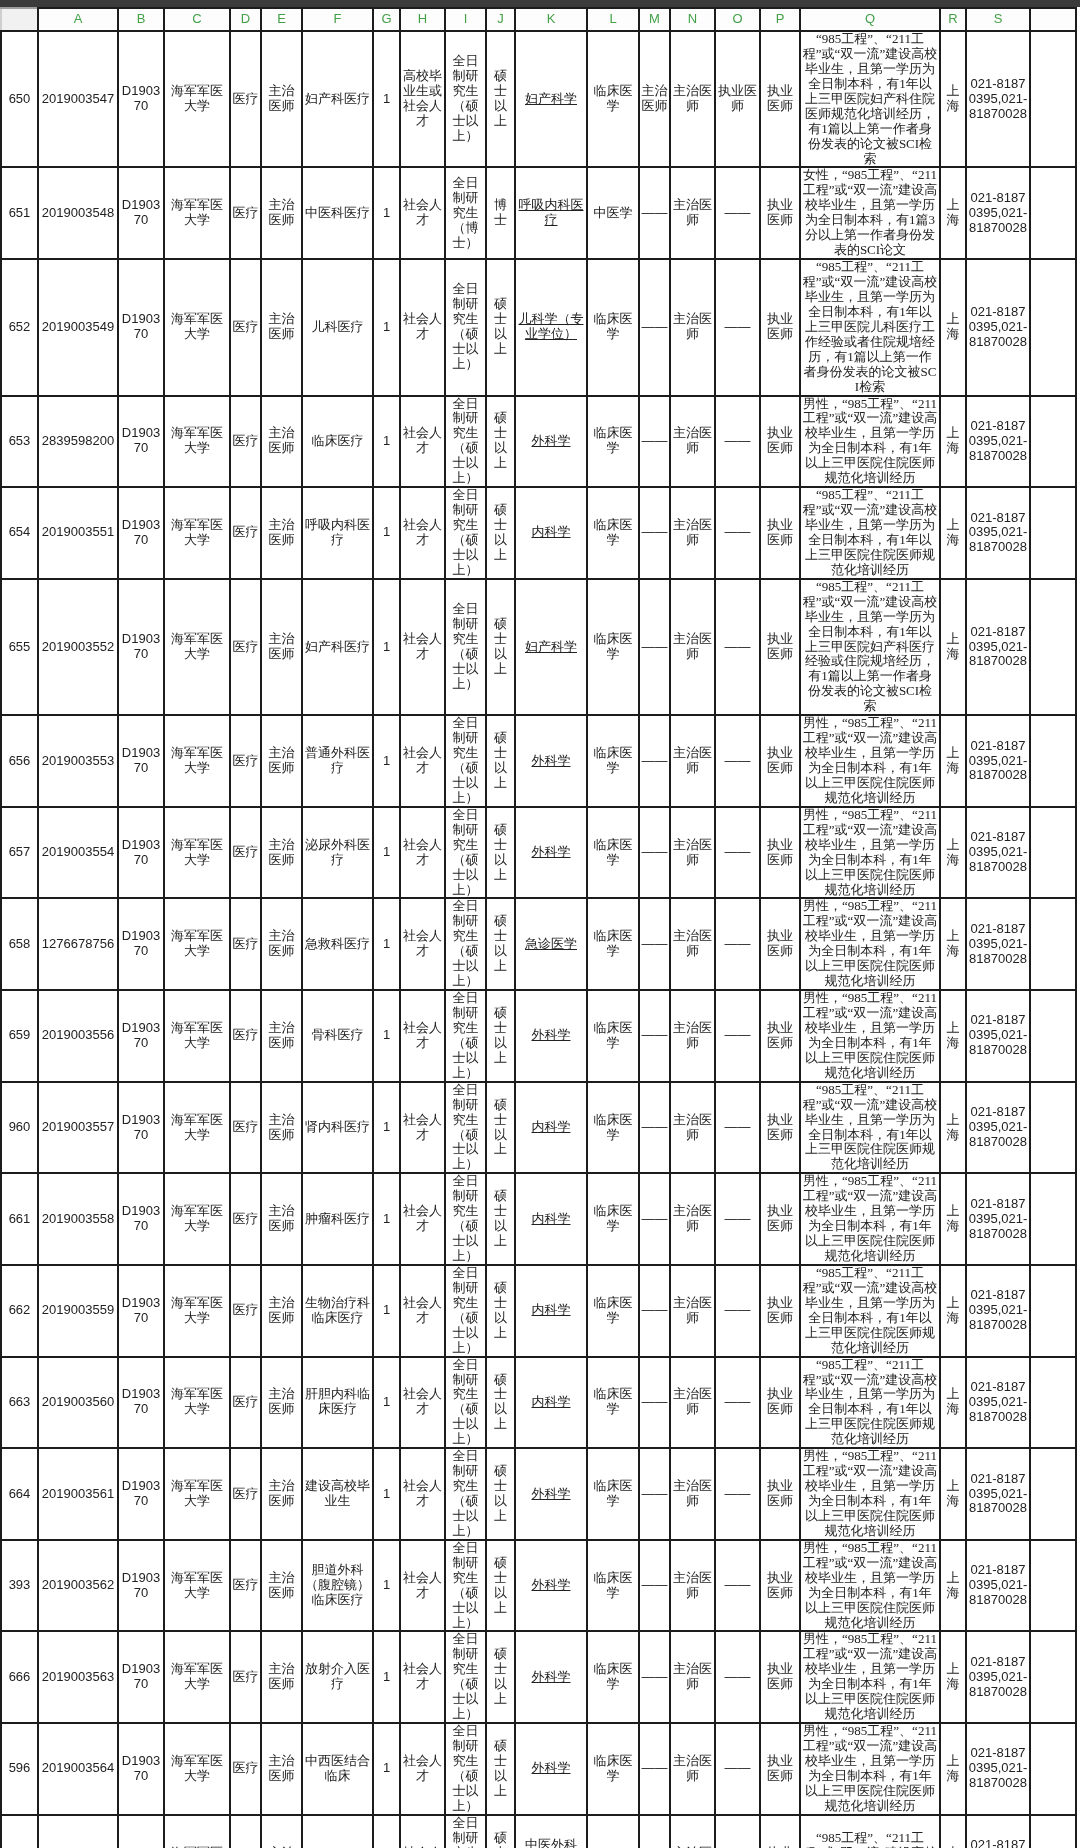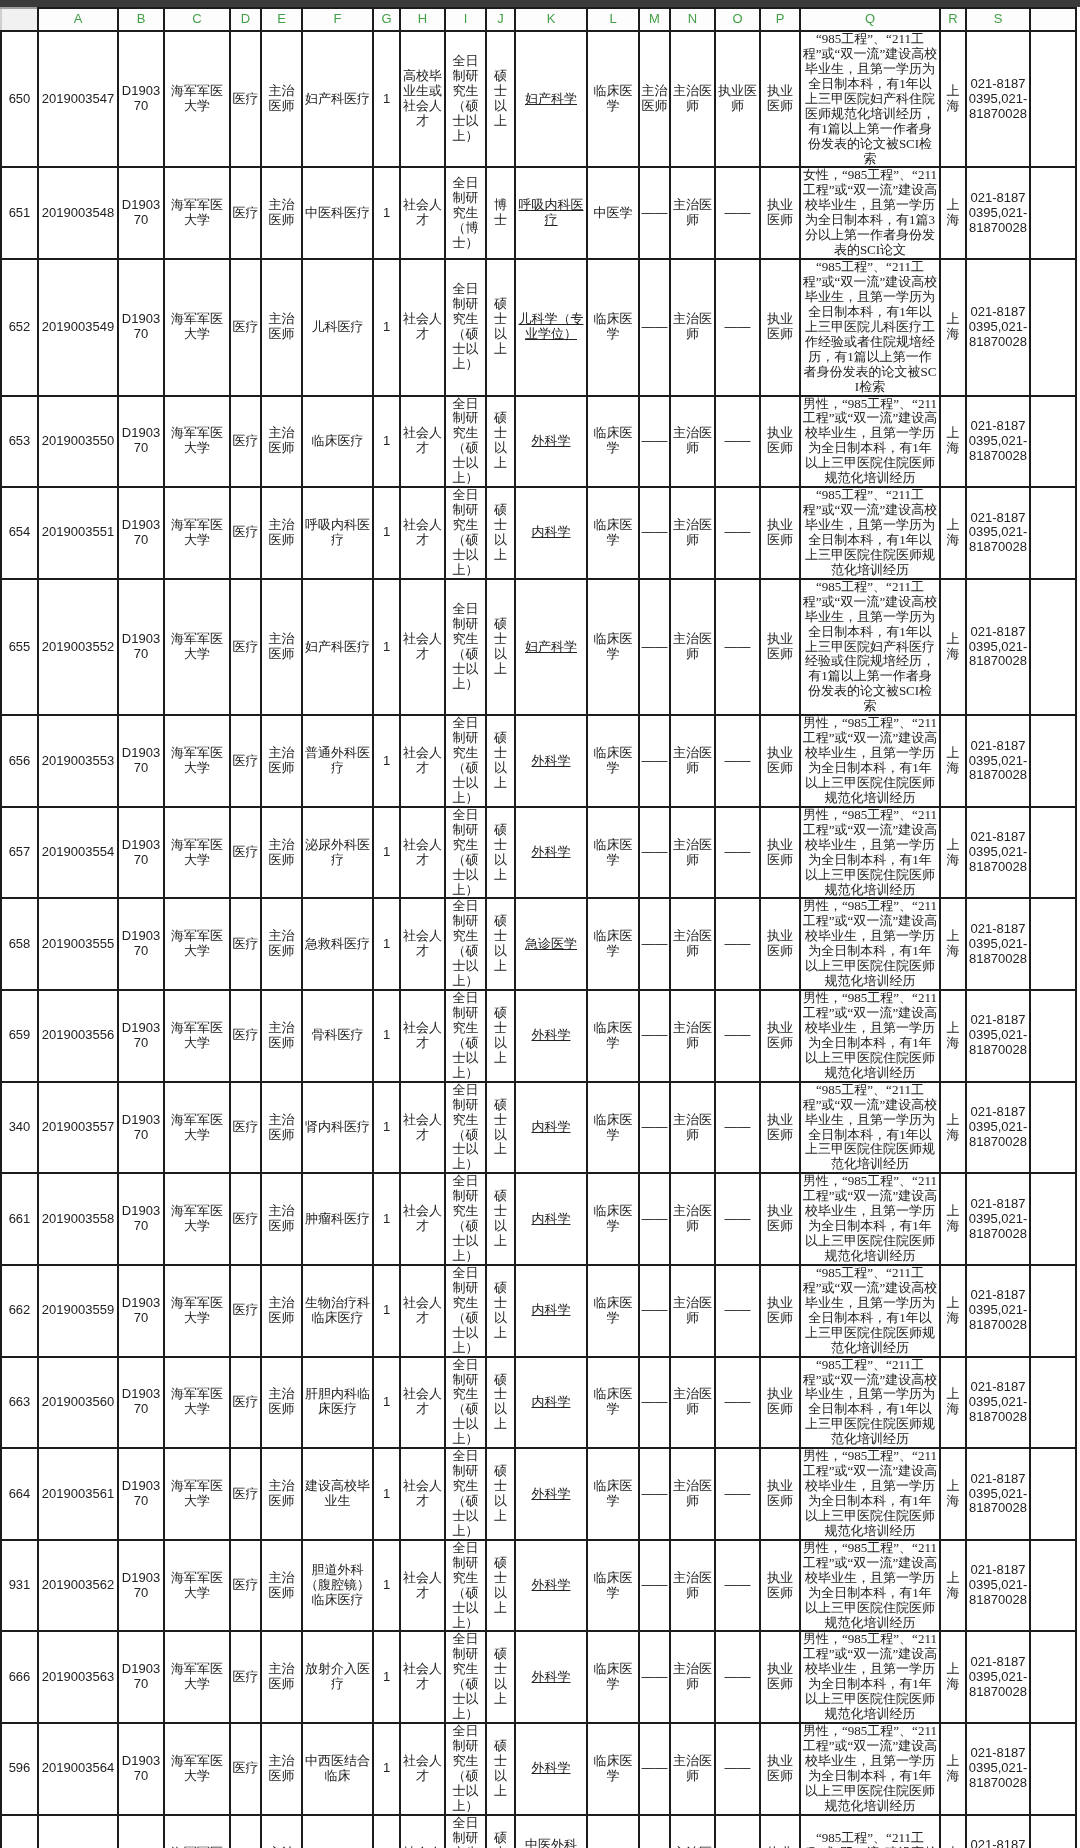--- a/index.html
+++ b/index.html
@@ -138,21 +138,21 @@
           <td class="c-n">主治医师</td>
           <td class="c-o">——</td>
           <td class="c-p">执业医师</td>
           <td class="c-q">“985工程”、“211工程”或“双一流”建设高校毕业生，且第一学历为全日制本科，有1年以上三甲医院儿科医疗工作经验或者住院规培经历，有1篇以上第一作者身份发表的论文被SCI检索</td>
           <td class="c-r">上海</td>
           <td class="c-s">021-81870395,021-81870028</td>
           <td class="filler"></td>
         </tr>
         <tr class="row">
           <td class="rownum">653</td>
-          <td class="c-a left">2019003550</td>
+          <td class="c-a left">2839598200</td>
           <td class="c-b left">D190370</td>
           <td class="c-c left">海军军医大学</td>
           <td class="c-d">医疗</td>
           <td class="c-e">主治医师</td>
           <td class="c-f left">临床医疗</td>
           <td class="c-g">1</td>
           <td class="c-h">社会人才</td>
           <td class="c-i">全日制研究生（硕士以上）</td>
           <td class="c-j">硕士以上</td>
           <td class="c-k">外科学</td>
@@ -253,21 +253,21 @@
           <td class="c-n">主治医师</td>
           <td class="c-o">——</td>
           <td class="c-p">执业医师</td>
           <td class="c-q">男性，“985工程”、“211工程”或“双一流”建设高校毕业生，且第一学历为全日制本科，有1年以上三甲医院住院医师规范化培训经历</td>
           <td class="c-r">上海</td>
           <td class="c-s">021-81870395,021-81870028</td>
           <td class="filler"></td>
         </tr>
         <tr class="row">
           <td class="rownum">658</td>
-          <td class="c-a left">2019003555</td>
+          <td class="c-a left">1276678756</td>
           <td class="c-b left">D190370</td>
           <td class="c-c left">海军军医大学</td>
           <td class="c-d">医疗</td>
           <td class="c-e">主治医师</td>
           <td class="c-f left">急救科医疗</td>
           <td class="c-g">1</td>
           <td class="c-h">社会人才</td>
           <td class="c-i">全日制研究生（硕士以上）</td>
           <td class="c-j">硕士以上</td>
           <td class="c-k">急诊医学</td>
@@ -298,21 +298,21 @@
           <td class="c-m">——</td>
           <td class="c-n">主治医师</td>
           <td class="c-o">——</td>
           <td class="c-p">执业医师</td>
           <td class="c-q">男性，“985工程”、“211工程”或“双一流”建设高校毕业生，且第一学历为全日制本科，有1年以上三甲医院住院医师规范化培训经历</td>
           <td class="c-r">上海</td>
           <td class="c-s">021-81870395,021-81870028</td>
           <td class="filler"></td>
         </tr>
         <tr class="row">
-          <td class="rownum">340</td>
+          <td class="rownum">960</td>
           <td class="c-a left">2019003557</td>
           <td class="c-b left">D190370</td>
           <td class="c-c left">海军军医大学</td>
           <td class="c-d">医疗</td>
           <td class="c-e">主治医师</td>
           <td class="c-f left">肾内科医疗</td>
           <td class="c-g">1</td>
           <td class="c-h">社会人才</td>
           <td class="c-i">全日制研究生（硕士以上）</td>
           <td class="c-j">硕士以上</td>
@@ -413,21 +413,21 @@
           <td class="c-m">——</td>
           <td class="c-n">主治医师</td>
           <td class="c-o">——</td>
           <td class="c-p">执业医师</td>
           <td class="c-q">男性，“985工程”、“211工程”或“双一流”建设高校毕业生，且第一学历为全日制本科，有1年以上三甲医院住院医师规范化培训经历</td>
           <td class="c-r">上海</td>
           <td class="c-s">021-81870395,021-81870028</td>
           <td class="filler"></td>
         </tr>
         <tr class="row">
-          <td class="rownum">931</td>
+          <td class="rownum">393</td>
           <td class="c-a left">2019003562</td>
           <td class="c-b left">D190370</td>
           <td class="c-c left">海军军医大学</td>
           <td class="c-d">医疗</td>
           <td class="c-e">主治医师</td>
           <td class="c-f left">胆道外科（腹腔镜）临床医疗</td>
           <td class="c-g">1</td>
           <td class="c-h">社会人才</td>
           <td class="c-i">全日制研究生（硕士以上）</td>
           <td class="c-j">硕士以上</td>

